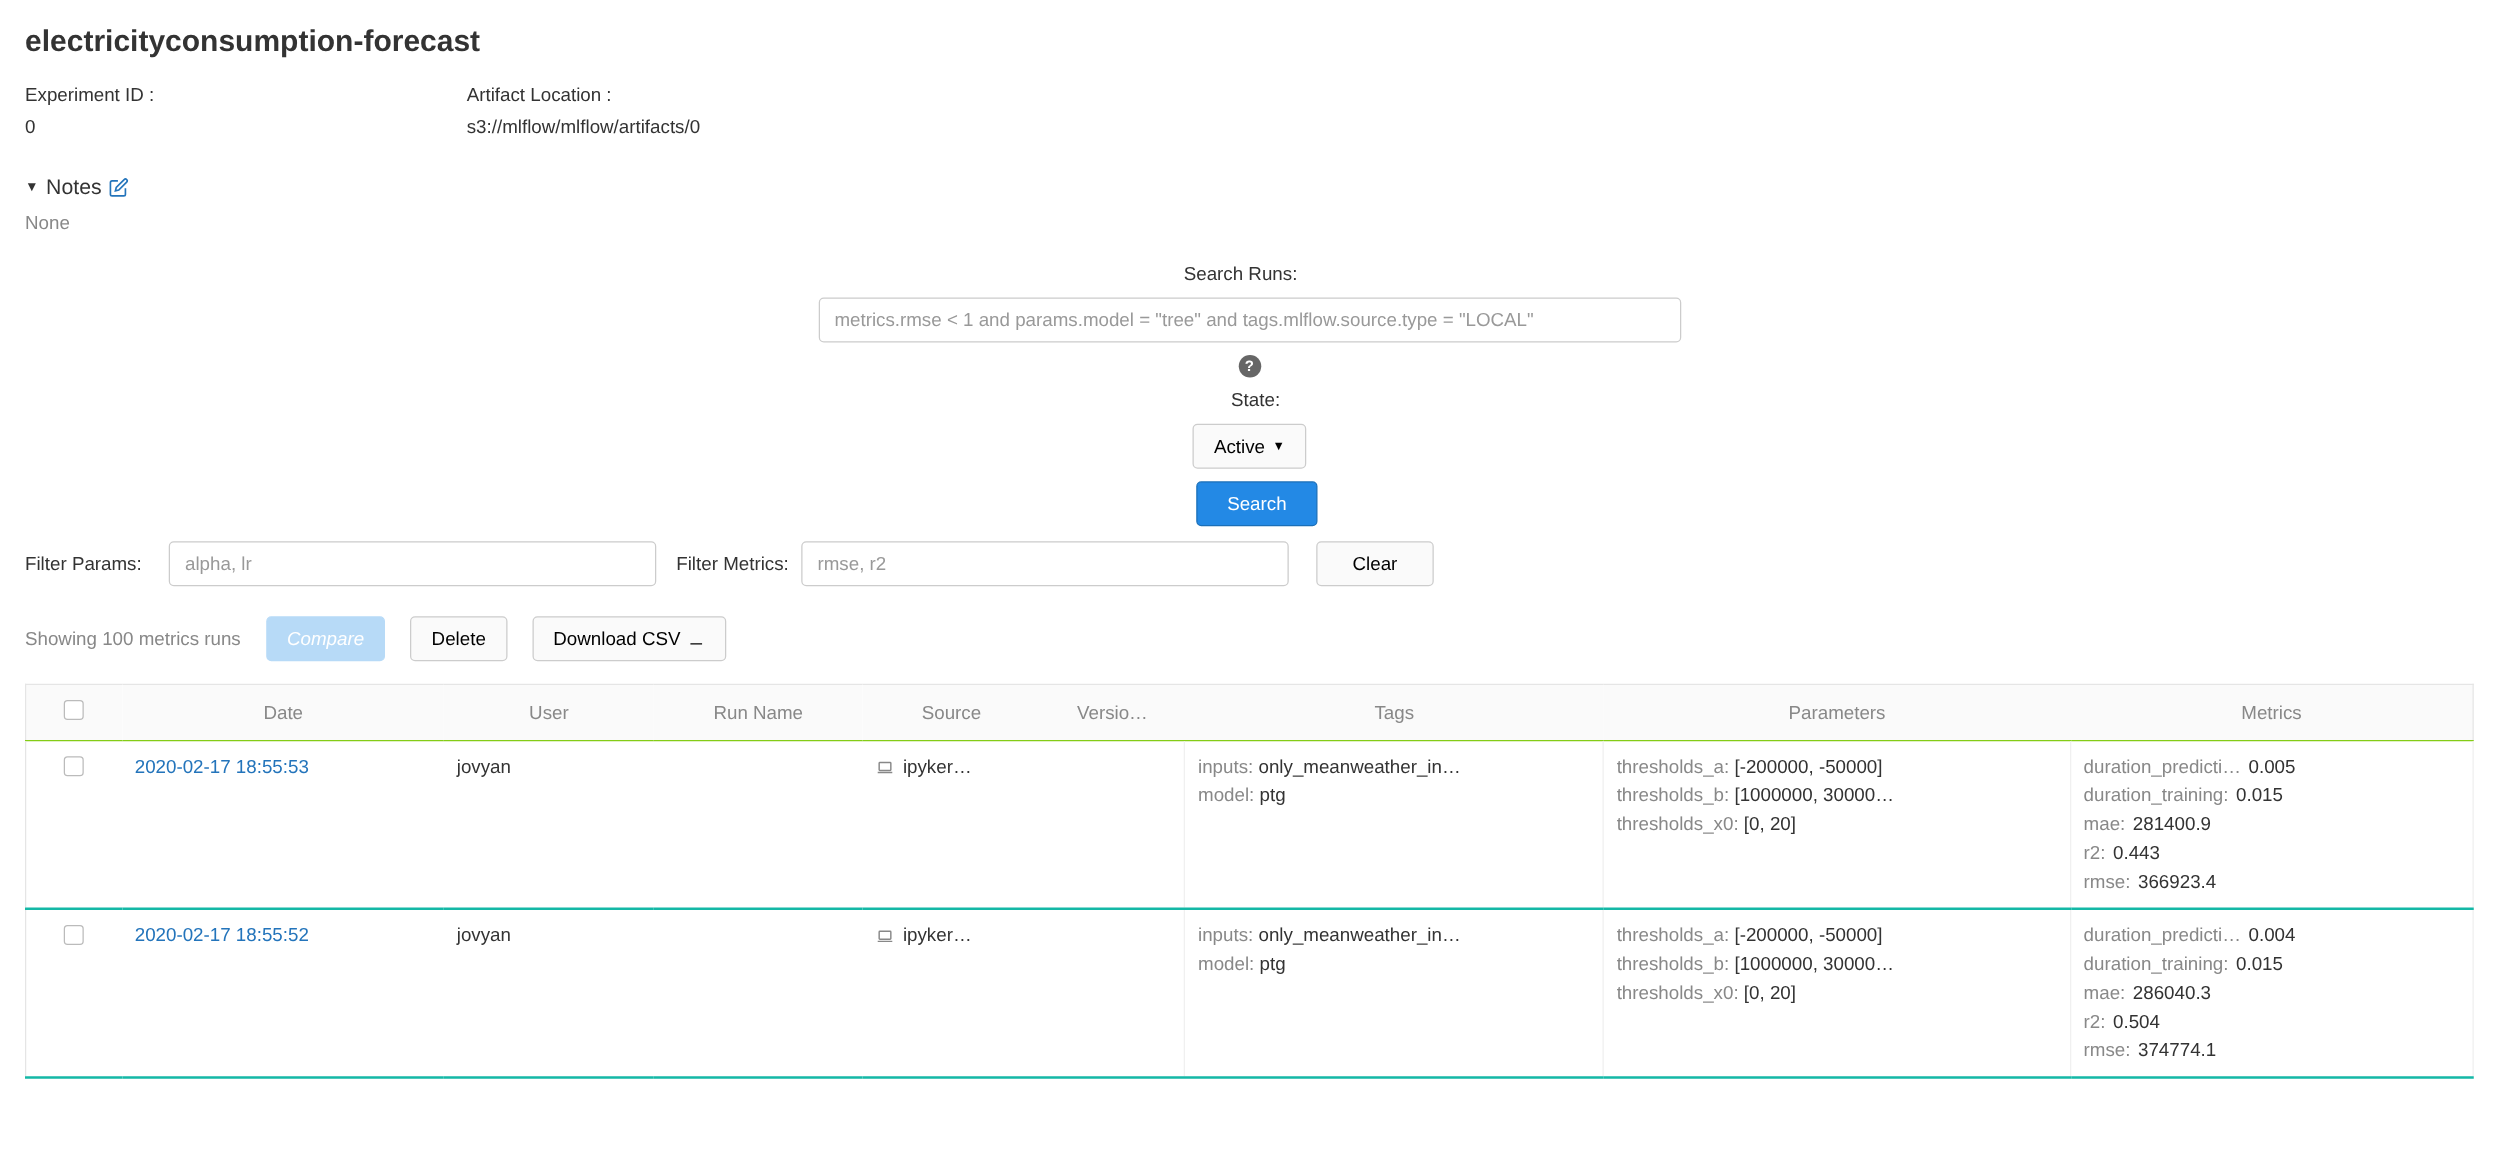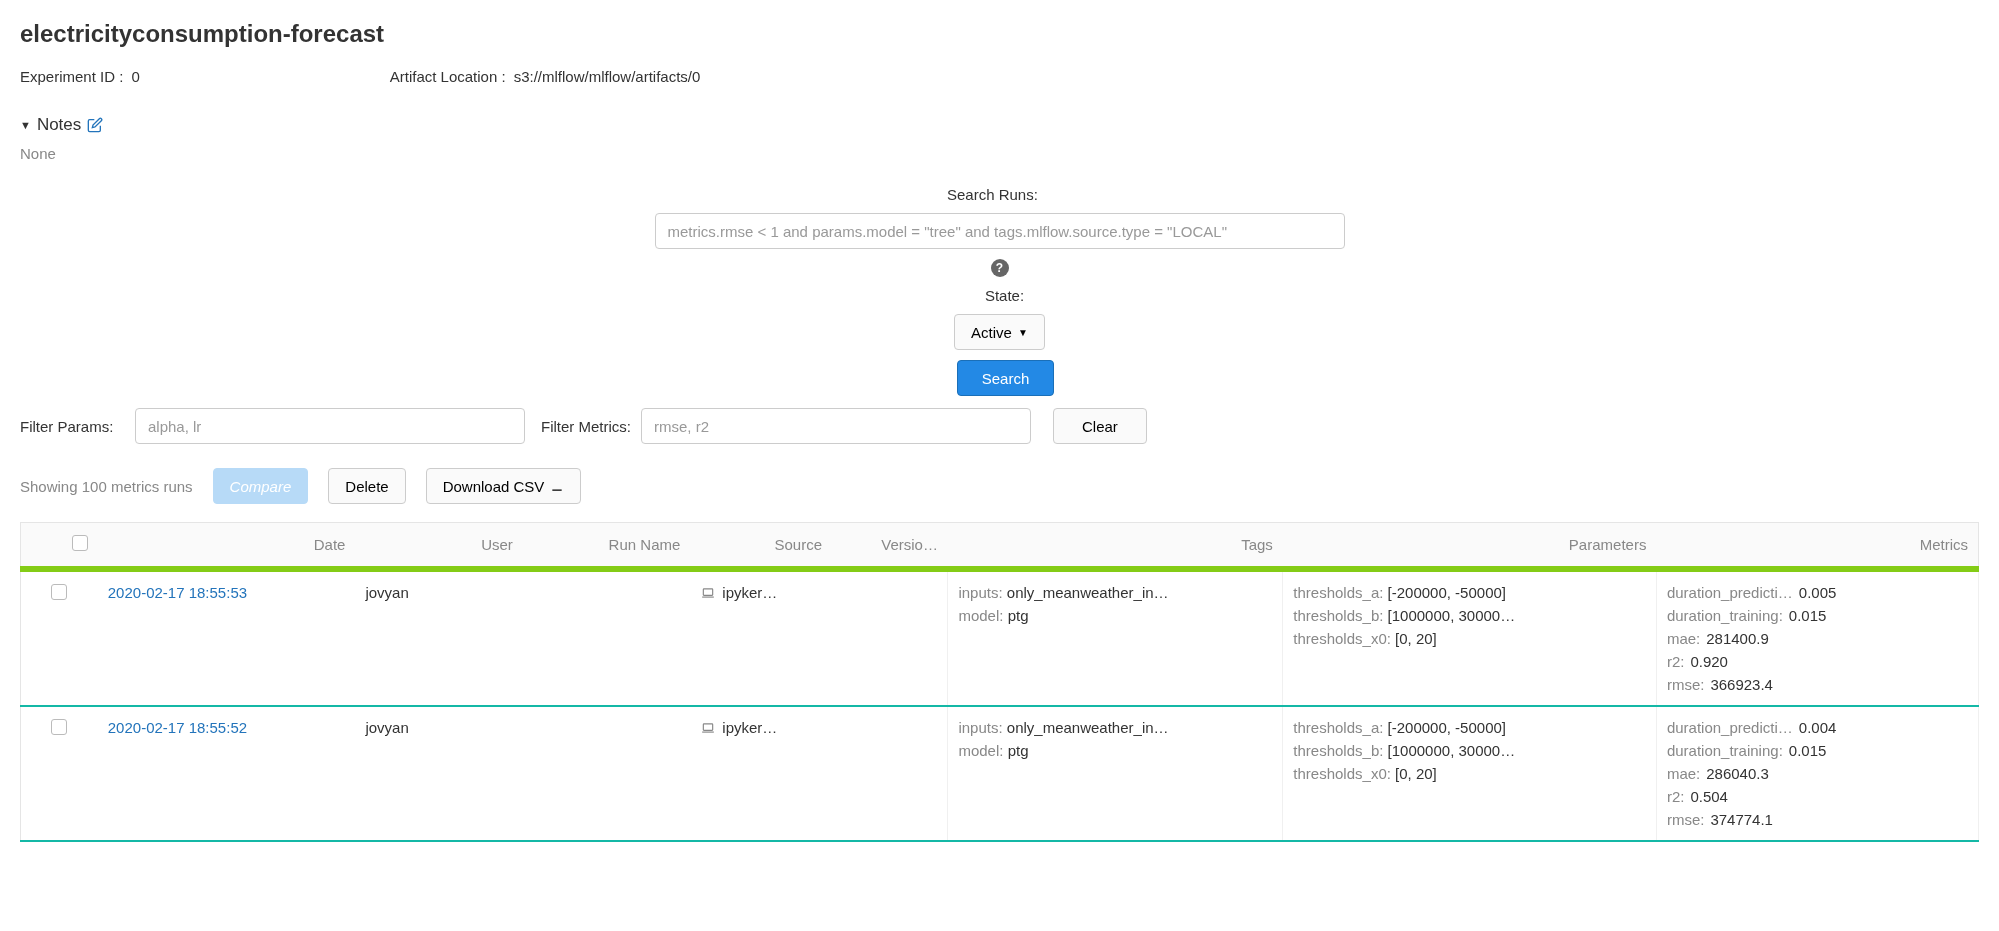--- a/index.html
+++ b/index.html
@@ -18,20 +18,21 @@
     }
     .meta-row {
       display: flex;
       gap: 250px;
       margin-bottom: 30px;
       font-size: 15px;
     }
     .meta-item {
       display: flex;
       gap: 8px;
+      flex-direction: column;
     }
     .meta-label { color: #333; }
     .meta-value { color: #333; }
     .notes-section {
       margin-bottom: 18px;
     }
     .notes-header {
       display: flex;
       align-items: center;
       gap: 6px;
@@ -163,26 +164,26 @@
       height: 14px;
     }
     .runs-table {
       border: 1px solid #e5e5e5;
       border-collapse: collapse;
       width: 100%;
       table-layout: fixed;
     }
     .runs-table th {
       background: #fafafa;
-      text-align: right;
+      text-align: center;
       padding: 12px 10px;
       font-weight: 400;
       color: #888;
       font-size: 15px;
-      border-bottom: 6px solid #84cc16;
+      border-bottom: 1px solid #84cc16;
       white-space: nowrap;
       overflow: hidden;
       text-overflow: ellipsis;
     }
     .runs-table td {
       padding: 12px 10px;
       border-bottom: 2px solid #14b8a6;
       border-right: 1px solid #f0f0f0;
       vertical-align: top;
       font-size: 15px;
@@ -368,21 +369,21 @@
             <div class="metric-row">
               <span class="metric-key">duration_training:</span> 
               <span class="kv-val">0.015</span>
             </div>
             <div class="metric-row">
               <span class="metric-key">mae:</span> 
               <span class="kv-val">281400.9</span>
             </div>
             <div class="metric-row">
               <span class="metric-key">r2:</span> 
-              <span class="kv-val">0.920</span>
+              <span class="kv-val">0.443</span>
             </div>
             <div class="metric-row">
               <span class="metric-key">rmse:</span> 
               <span class="kv-val">366923.4</span>
             </div>
           </div>
         </td>
       </tr>
       <tr>
         <td class="col-check no-border-right" style="text-align: center;"><span class="checkbox"></span></td>

